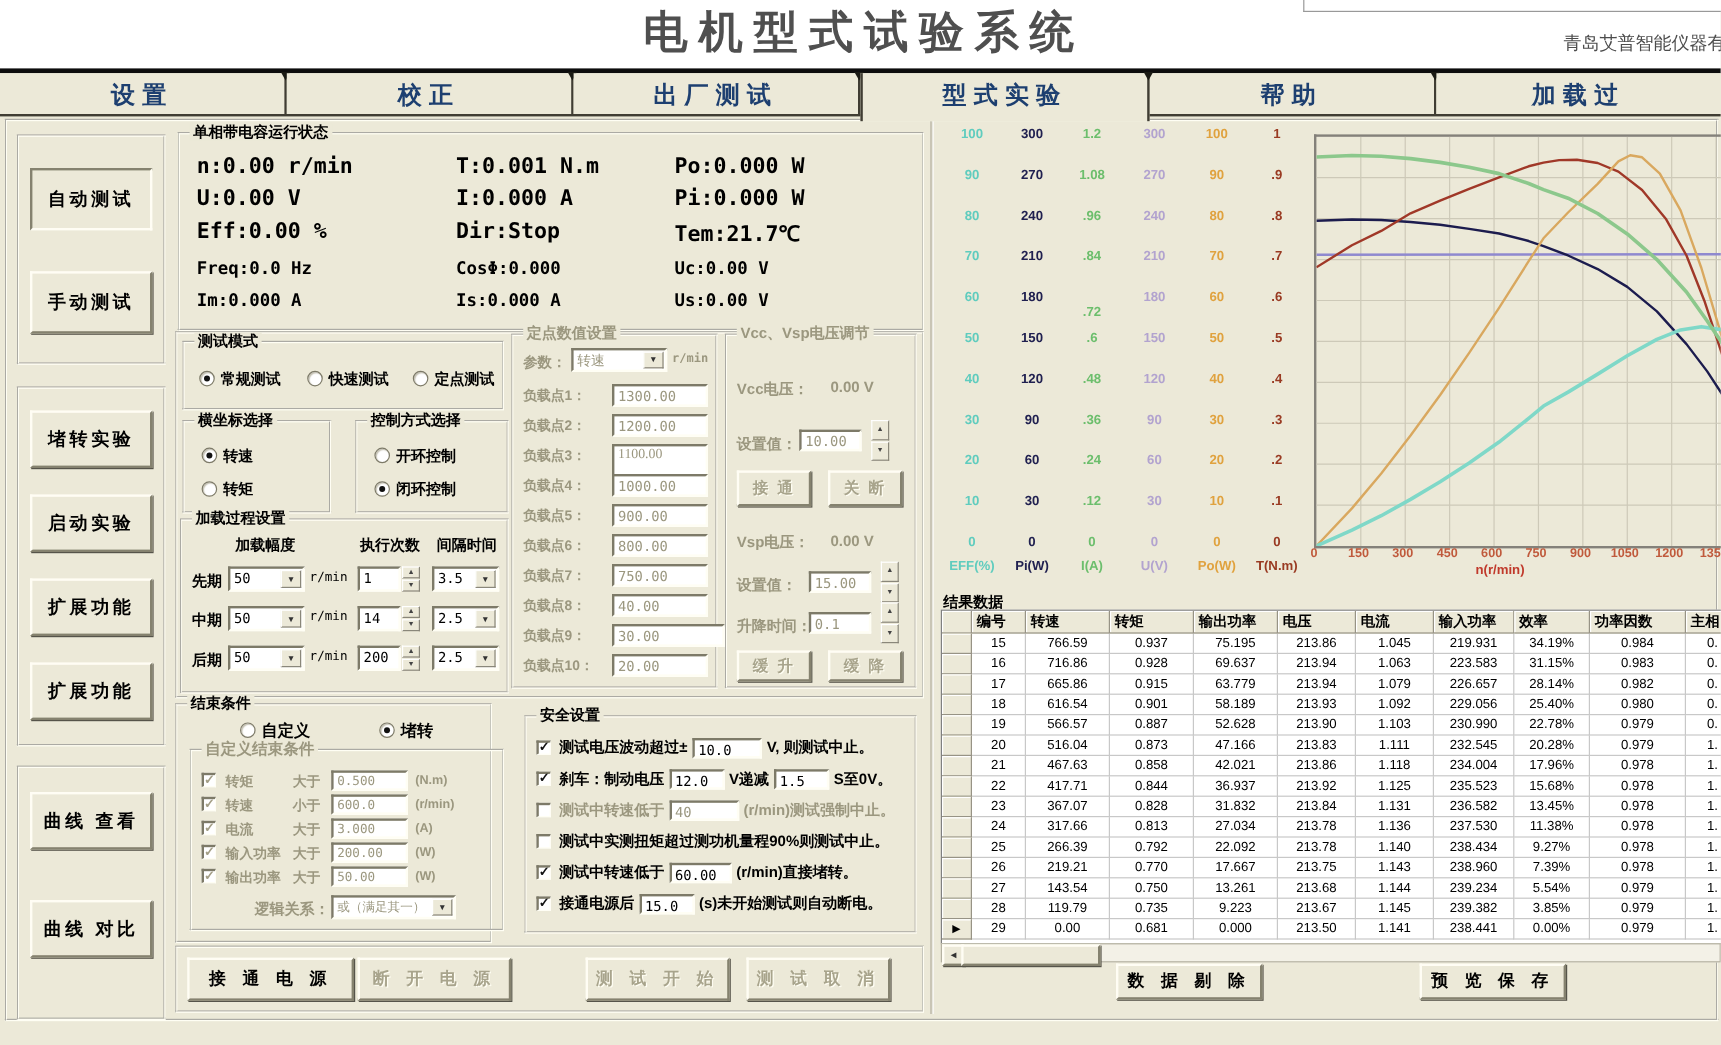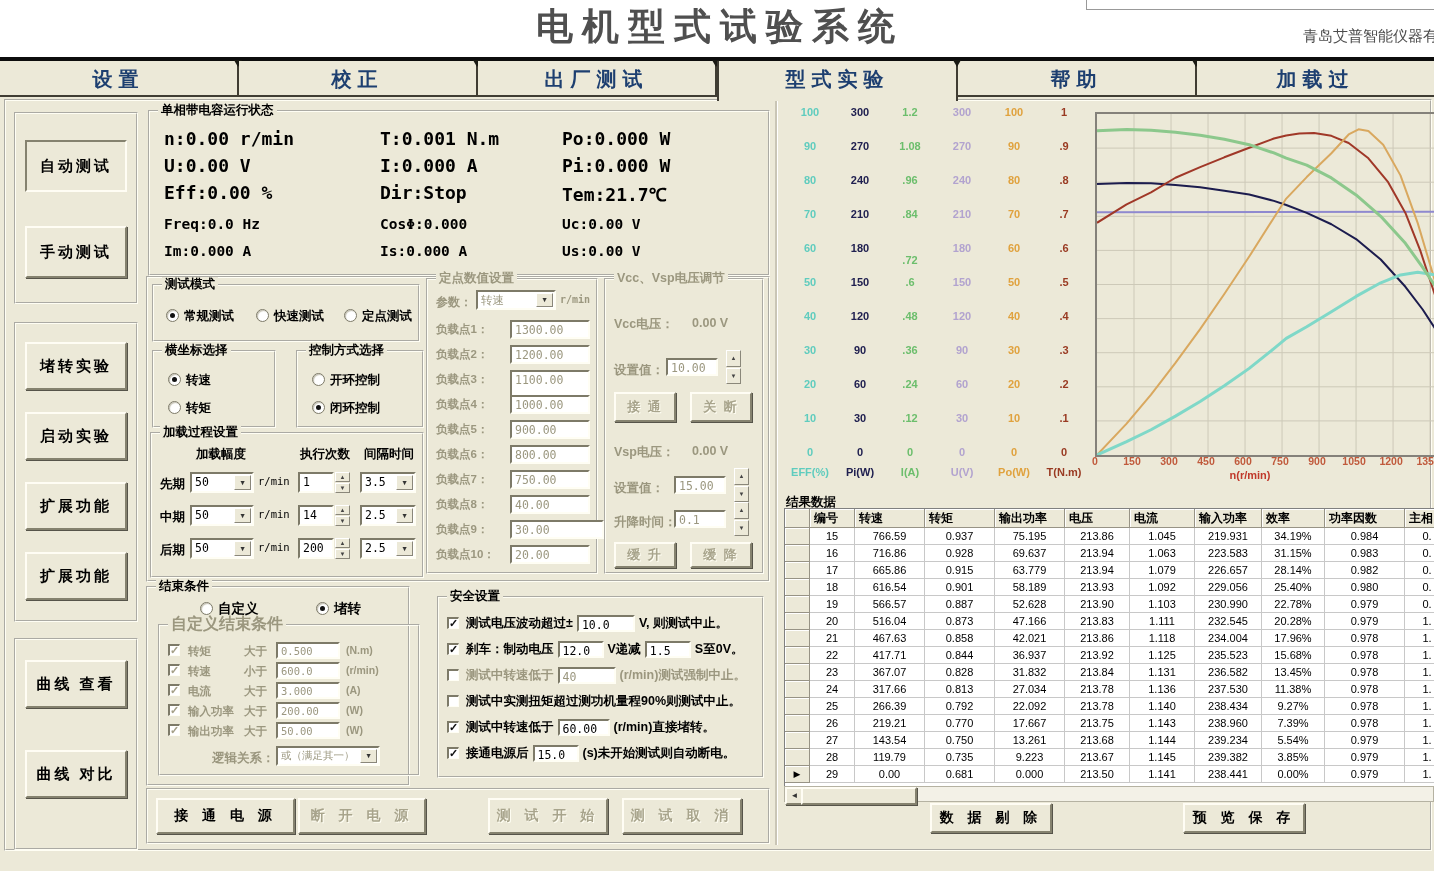--- a/index.html
+++ b/index.html
@@ -199,21 +199,21 @@
     <span class="dis">转速</span>
     <div class="dd">▼</div>
   </div>
   <span class="lbl dis" style="left:132px;top:14px;font-size:10px;font-family:'DejaVu Sans Mono',monospace;">r/min</span>
   <div id="fixed-points"></div>
 <span class="lbl dis" style="left: 8px; top: 42px; font-size: 11.5px; font-weight: bold;">负载点1：</span>
     <div class="tin dis" style="left: 82px; top: 40px; width: 80px; height: 19px;">1300.00</div>
     <span class="lbl dis" style="left: 8px; top: 67px; font-size: 11.5px; font-weight: bold;">负载点2：</span>
     <div class="tin dis" style="left: 82px; top: 65px; width: 80px; height: 19px;">1200.00</div>
     <span class="lbl dis" style="left: 8px; top: 92px; font-size: 11.5px; font-weight: bold;">负载点3：</span>
-    <div class="tin dis" style="left: 82px; top: 90px; width: 80px; height: 35px;">1100.00</div>
+    <div class="tin dis" style="left: 82px; top: 90px; width: 80px; height: 35px; font-family: Liberation Serif, serif;">1100.00</div>
     <span class="lbl dis" style="left: 8px; top: 117px; font-size: 11.5px; font-weight: bold;">负载点4：</span>
     <div class="tin dis" style="left: 82px; top: 115px; width: 80px; height: 19px;">1000.00</div>
     <span class="lbl dis" style="left: 8px; top: 142px; font-size: 11.5px; font-weight: bold;">负载点5：</span>
     <div class="tin dis" style="left: 82px; top: 140px; width: 80px; height: 19px;">900.00</div>
     <span class="lbl dis" style="left: 8px; top: 167px; font-size: 11.5px; font-weight: bold;">负载点6：</span>
     <div class="tin dis" style="left: 82px; top: 165px; width: 80px; height: 19px;">800.00</div>
     <span class="lbl dis" style="left: 8px; top: 192px; font-size: 11.5px; font-weight: bold;">负载点7：</span>
     <div class="tin dis" style="left: 82px; top: 190px; width: 80px; height: 19px;">750.00</div>
     <span class="lbl dis" style="left: 8px; top: 217px; font-size: 11.5px; font-weight: bold;">负载点8：</span>
     <div class="tin dis" style="left: 82px; top: 215px; width: 80px; height: 19px;">40.00</div>
@@ -250,21 +250,21 @@
     <div class="sb">▼</div>
   </div>
   <div class="raised bigbtn disb" style="left:8px;top:262px;width:62px;height:26px;font-size:13px;letter-spacing:2px;">缓 升</div>
   <div class="raised bigbtn disb" style="left:84px;top:262px;width:62px;height:26px;font-size:13px;letter-spacing:2px;">缓 降</div>
 </div>
 
 <div class="gb" id="gb-end" style="left:146px;top:586px;width:264px;height:200px;">
   <div class="gbt">结束条件</div>
   <div id="end-radios"></div>
   <div class="gb" id="gb-custom" style="left:10px;top:36px;width:262px;height:152px;">
-    <div class="gbt dis" style="font-size:16px;font-family:Liberation Serif, serif;">自定义结束条件</div>
+    <div class="gbt dis" style="font-size:13px;font-family:Liberation Serif, serif;">自定义结束条件</div>
     <div id="custom-rows">
         <div style="position: absolute; left: 0px; top: 16px; width: 262px; height: 19px;">
           <span class="ckb dis" style="position: absolute; left: 8px; top: 2px;">✓</span>
           <span class="lbl dis" style="left: 28px; top: 2px; font-size: 11.5px;">转矩</span>
           <span class="lbl dis" style="left: 84px; top: 2px; font-size: 11.5px;">大于</span>
           <div class="tin dis" style="left: 116px; top: 0px; width: 64px; height: 17px; font-size: 10.5px;">0.500</div>
           <span class="lbl dis" style="left: 186px; top: 2px; font-size: 10.5px;">(N.m)</span>
         </div>
         <div style="position: absolute; left: 0px; top: 36px; width: 262px; height: 19px;">
           <span class="ckb dis" style="position: absolute; left: 8px; top: 2px;">✓</span>

